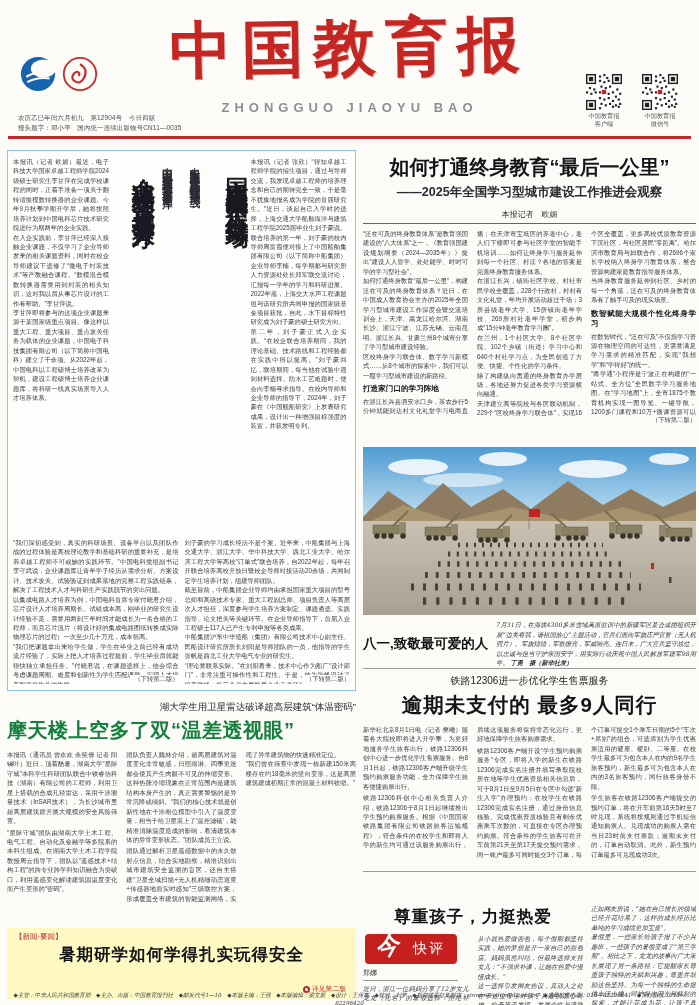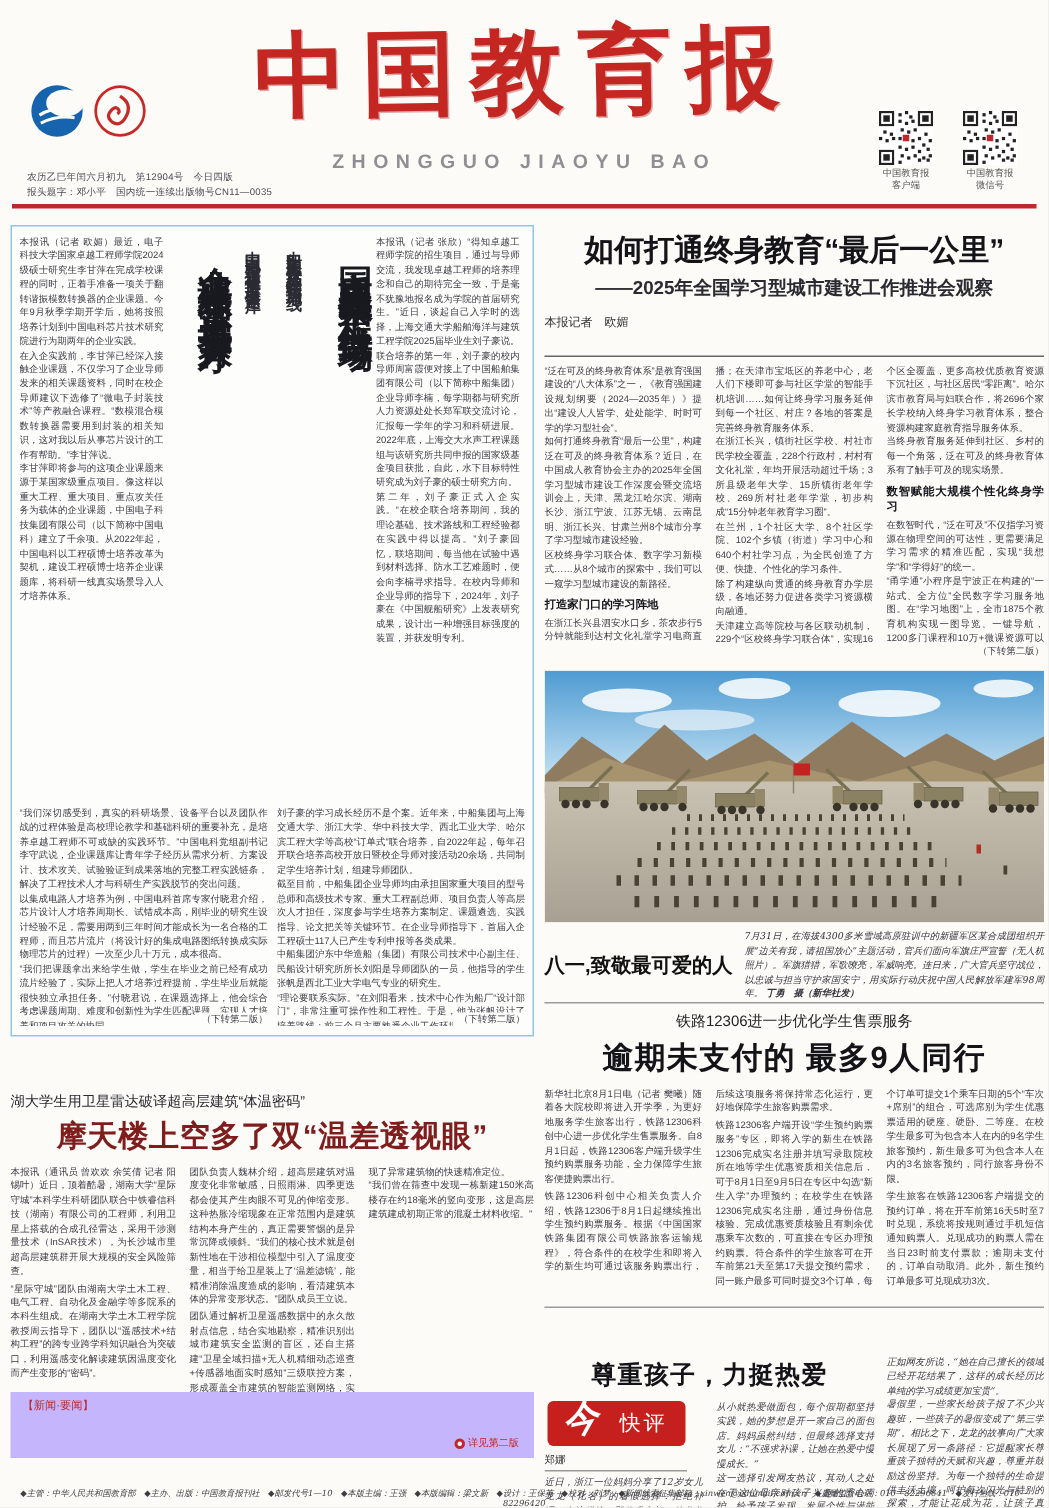--- a/index.html
+++ b/index.html
@@ -43,21 +43,21 @@
          color:#191920;width:44px;text-align:start;margin:2px 2px 0 2px;line-height:1.0;}
   .vkick{writing-mode:vertical-rl;font-size:10.5px;font-weight:bold;color:#2b2b33;
          letter-spacing:2px;width:18px;margin-top:2px;}
   .panel-more{flex:1;overflow:hidden;margin-top:3px;position:relative;}
   .panel-more .jump{position:absolute;right:0;bottom:0;background:#fdfdfb;padding-left:4px;}
 
   
   #main-art{position:absolute;left:363px;top:156px;width:333px;}
   #main-headline{font-size:20px;font-weight:bold;color:#141418;text-align:center;letter-spacing:0;line-height:1.15;}
   #main-sub{font-size:12.5px;font-weight:bold;color:#2a2a30;text-align:center;margin-top:5px;}
-  #main-byline{font-size:8px;color:#333;margin-top:8px;padding-bottom:17px;border-bottom:.8px solid #666;}
+  #main-byline{font-size:8px;color:#333;margin-top:8px;padding-bottom:3px;border-bottom:.8px solid #666;text-align:center;}
   #main-cols{height:196px;margin-top:5px;}
   .subhead{font-size:7.6px;font-weight:bold;color:#15151c;margin:4px 0 3px 0;text-align:justify;}
   #main-cols .jump{position:absolute;right:0;bottom:0;background:#fcfbf8;padding-left:4px;}
 
   
   #photo{position:absolute;left:363px;top:447px;width:333px;height:168px;overflow:hidden;}
   #caption{position:absolute;left:363px;top:620px;width:333px;display:flex;gap:8px;}
   #cap-title{font-size:13.5px;font-weight:bold;white-space:nowrap;align-self:center;color:#111;}
   #cap-text{flex:1;font-size:6.2px;line-height:1.55;text-align:justify;color:#33333c;}
   .hr{position:absolute;left:363px;width:333px;border-top:.8px solid #9a9a9a;}
@@ -76,26 +76,26 @@
   #comment-cols{column-count:2;column-gap:9px;column-fill:auto;height:86px;overflow:hidden;}
   #comment-right{flex:1;overflow:hidden;height:112px;}
   .badge{background:#c5201d;border-radius:4px;width:92px;height:30px;position:relative;margin:0 0 4px 2px;}
   .badge .jin{position:absolute;left:10px;top:-4px;color:#fff;font-family:"DejaVu Serif",serif;
               font-style:italic;font-weight:bold;font-size:24px;transform:rotate(-12deg);}
   .badge .kuaiping{position:absolute;right:12px;top:6px;color:#fff;font-weight:normal;font-size:14px;letter-spacing:2px;}
   .author{font-size:7px;color:#333;border-bottom:.6px solid #999;padding-bottom:2px;margin-bottom:3px;width:90%;}
 
   
   #sky-art{position:absolute;left:7px;top:701px;width:349px;}
-  #sky-kicker{font-size:9.5px;color:#2a2a30;text-align:left;margin-top:27px;}
-  #sky-headline{font-size:20px;font-weight:bold;color:#7f1d1d;text-align:center;margin-top:3px;letter-spacing:.5px;}
+  #sky-kicker{font-size:9.5px;color:#2a2a30;text-align:right;}
+  #sky-headline{font-size:20px;font-weight:bold;color:#15803d;text-align:left;margin-top:3px;letter-spacing:.5px;}
   #sky-cols{height:160px;margin-top:6px;}
 
   
-  #creambox{position:absolute;left:7px;top:928px;width:349px;height:44px;background:#c4b5fd;
+  #creambox{position:absolute;left:7px;top:928px;width:349px;height:71px;background:#fef9c3;
             box-sizing:border-box;padding:4px 8px;}
   #cream-label{font-size:7.5px;color:#c0272d;}
   #cream-headline{font-size:16.5px;font-weight:bold;color:#131318;text-align:center;margin-top:2px;letter-spacing:1px;}
   #cream-note{position:absolute;right:10px;bottom:5px;font-size:6.8px;color:#c0272d;display:flex;align-items:center;gap:2px;}
   .seeicon{width:7px;height:7px;background:#c0272d;border-radius:50%;display:inline-block;position:relative;}
   .seeicon::after{content:"";position:absolute;left:2px;top:2px;width:3px;height:3px;background:#fff;border-radius:50%;}
 
   
   #footer{position:absolute;left:0;right:0;top:992px;text-align:center;
           font-family:"DejaVu Serif",serif;font-style:italic;font-size:5.6px;color:#3c3c42;}
@@ -412,20 +412,21 @@
       <p class="body">本报讯（通讯员 曾欢欢 余笑倩 记者 阳锡叶）近日，顶着酷暑，湖南大学“星际守城”本科学生科研团队联合中铁睿信科技（湖南）有限公司的工程师，利用卫星上搭载的合成孔径雷达，采用干涉测量技术（InSAR技术），为长沙城市里超高层建筑群开展大规模的安全风险筛查。</p>
       <p class="body">“星际守城”团队由湖南大学土木工程、电气工程、自动化及金融学等多院系的本科生组成。在湖南大学土木工程学院教授周云指导下，团队以“遥感技术+结构工程”的跨专业跨学科知识融合为突破口，利用遥感变化解读建筑因温度变化而产生变形的“密码”。</p>
       <p class="body">团队负责人魏林介绍，超高层建筑对温度变化非常敏感，日照雨淋、四季更迭都会使其产生肉眼不可见的伸缩变形。这种热胀冷缩现象在正常范围内是建筑结构本身产生的，真正需要警惕的是异常沉降或倾斜。“我们的核心技术就是创新性地在干涉相位模型中引入了温度变量，相当于给卫星装上了‘温差滤镜’，能精准消除温度造成的影响，看清建筑本体的异常变形状态。”团队成员王立说。</p>
       <p class="body">团队通过解析卫星遥感数据中的永久散射点信息，结合实地勘察，精准识别出城市建筑安全监测的盲区，还自主搭建“卫星全域扫描+无人机精细动态巡查+传感器地面实时感知”三级联控方案，形成覆盖全市建筑的智能监测网络，实现了异常建筑物的快速精准定位。
 “我们曾在筛查中发现一栋新建150米高楼存在约18毫米的竖向变形，这是高层建筑建成初期正常的混凝土材料收缩。”</p>
     </div>
   </div>
 
   <div id="creambox">
     <div id="cream-label">【新闻·要闻】</div>
+    <div id="cream-headline">暑期研学如何学得扎实玩得安全</div>
     <div id="cream-note">
       <span class="seeicon"></span>
       <span>详见第二版</span>
     </div>
   </div>
 
   <div id="footer">◆主管：中华人民共和国教育部　◆主办、出版：中国教育报刊社　◆邮发代号1—10　◆本版主编：王强　◆本版编辑：梁文新　◆设计：王保英　◆校对：刘梦　◆新闻线索征集邮箱：xinwen@edumail.com.cn　◆质量监督电话：010—82296641　◆发行热线：010—82296420</div>
 
 </div>
 

